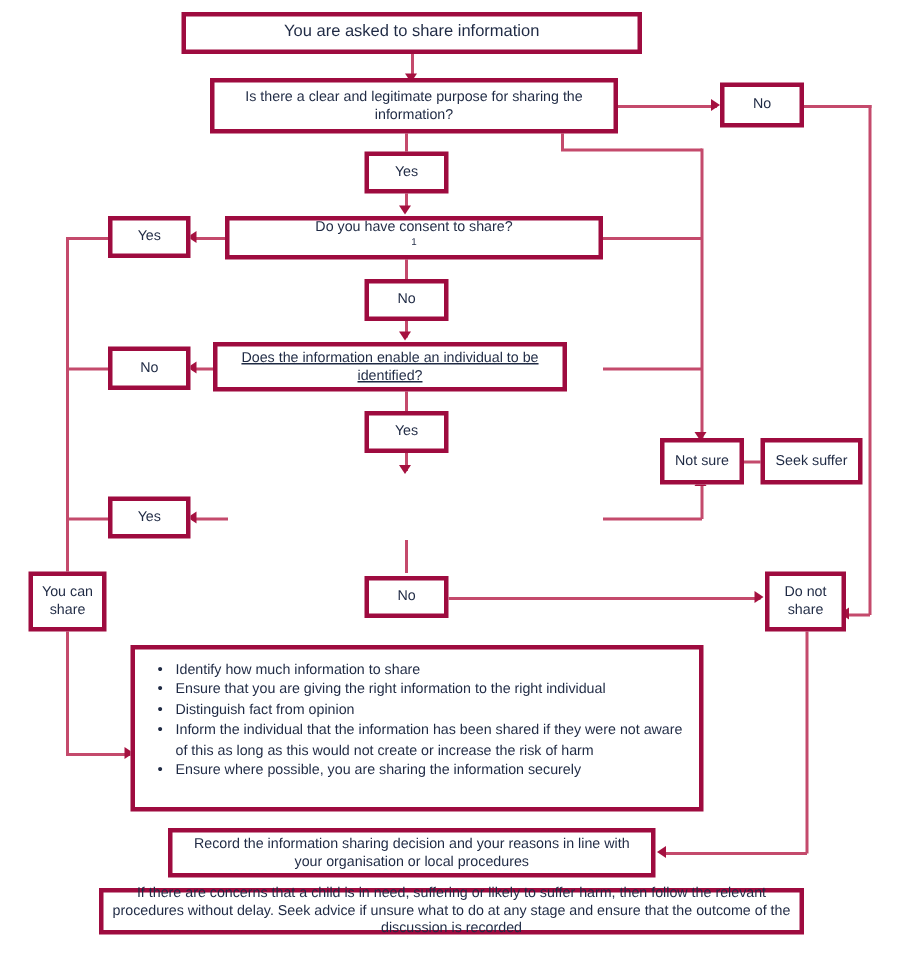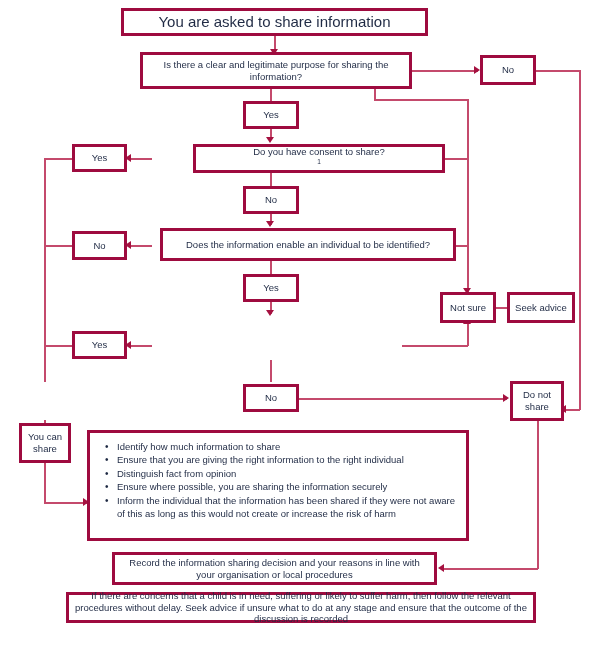--- a/index.html
+++ b/index.html
@@ -5,21 +5,21 @@
   html,body{margin:0;padding:0;background:#ffffff;}
   body{font-family:"Liberation Sans", sans-serif;}
   #stage{position:relative;width:600px;height:651px;background:#fff;overflow:hidden;}
 
   .box{position:absolute;box-sizing:border-box;background:#ffffff;
        border:3px solid #9E0B3F;display:flex;align-items:center;justify-content:center;
        color:#1F2A44;text-align:center;line-height:1.25;z-index:3;}
   .box span{display:block;padding:0 4px;}
 
   .t-10{font-size:9.5px;}
-  .t-11{font-size:15px;}
+  .t-11{font-size:11px;}
 
   
   .ln{position:absolute;background:#C44A6C;z-index:1;}
   .lnh{height:1.6px;}
   .lnv{width:1.6px;}
 
   .arw{position:absolute;width:0;height:0;z-index:2;}
   .arw-down{border-left:4.5px solid transparent;border-right:4.5px solid transparent;border-top:6.5px solid #A51140;}
   .arw-up{border-left:4.5px solid transparent;border-right:4.5px solid transparent;border-bottom:6.5px solid #A51140;}
   .arw-left{border-top:4.5px solid transparent;border-bottom:4.5px solid transparent;border-right:6.5px solid #A51140;}
@@ -119,33 +119,33 @@
   </div>
 
   <div class="box t-10" style="left:480px;top:55px;width:56px;height:30px;">
     <span>No</span>
   </div>
 
   <div class="box t-10" style="left:243px;top:101px;width:56px;height:28px;">
     <span>Yes</span>
   </div>
 
-  <div class="box t-10" style="left:150px;top:144px;width:252px;height:29px;margin-left:43px;">
+  <div class="box t-10" style="left:150px;top:144px;width:252px;height:29px;">
     <span><span>Do you have consent to share?</span><sup>1</sup></span>
   </div>
 
   <div class="box t-10" style="left:72px;top:144px;width:55px;height:28px;">
     <span>Yes</span>
   </div>
 
   <div class="box t-10" style="left:243px;top:186px;width:56px;height:28px;">
     <span>No</span>
   </div>
 
-  <div class="box t-10" style="left:160px;top:228px;width:296px;height:33px;">
+  <div class="box t-10" style="left:142px;top:228px;width:236px;height:33px;text-decoration:underline;">
     <span>Does the information enable an individual to be identified?</span>
   </div>
 
   <div class="box t-10" style="left:72px;top:231px;width:55px;height:29px;">
     <span>No</span>
   </div>
 
   <div class="box t-10" style="left:243px;top:274px;width:56px;height:28px;">
     <span>Yes</span>
   </div>
@@ -157,38 +157,38 @@
 
   <div class="box t-10" style="left:243px;top:384px;width:56px;height:28px;">
     <span>No</span>
   </div>
 
   <div class="box t-10" style="left:440px;top:292px;width:56px;height:31px;">
     <span>Not sure</span>
   </div>
 
   <div class="box t-10" style="left:507px;top:292px;width:68px;height:31px;">
-    <span>Seek advice</span>
+    <span>Seek suffer</span>
   </div>
 
-  <div class="box t-10" style="left:19px;top:381px;width:52px;height:40px;margin-top:42px;">
+  <div class="box t-10" style="left:19px;top:381px;width:52px;height:40px;">
     <span>You can share</span>
   </div>
 
   <div class="box t-10" style="left:510px;top:381px;width:54px;height:40px;">
     <span>Do not share</span>
   </div>
 
   <div class="listbox" style="left:87px;top:430px;width:382px;height:111px;">
     <ul>
       <li>Identify how much information to share</li>
       <li>Ensure that you are giving the right information to the right individual</li>
       <li>Distinguish fact from opinion</li>
+      <li>Inform the individual that the information has been shared if they were not aware of this as long as this would not create or increase the risk of harm</li>
       <li>Ensure where possible, you are sharing the information securely</li>
-      <li>Inform the individual that the information has been shared if they were not aware of this as long as this would not create or increase the risk of harm</li>
     </ul>
   </div>
 
   <div class="box t-10" style="left:112px;top:552px;width:325px;height:33px;">
     <span>Record the information sharing decision and your reasons in line with your organisation or local procedures</span>
   </div>
 
   <div class="box t-10" style="left:66px;top:592px;width:470px;height:31px;">
     <span>If there are concerns that a child is in need, suffering or likely to suffer harm, then follow the relevant procedures without delay.  Seek advice if unsure what to do at any stage and ensure that the outcome of the discussion is recorded</span>
   </div>

